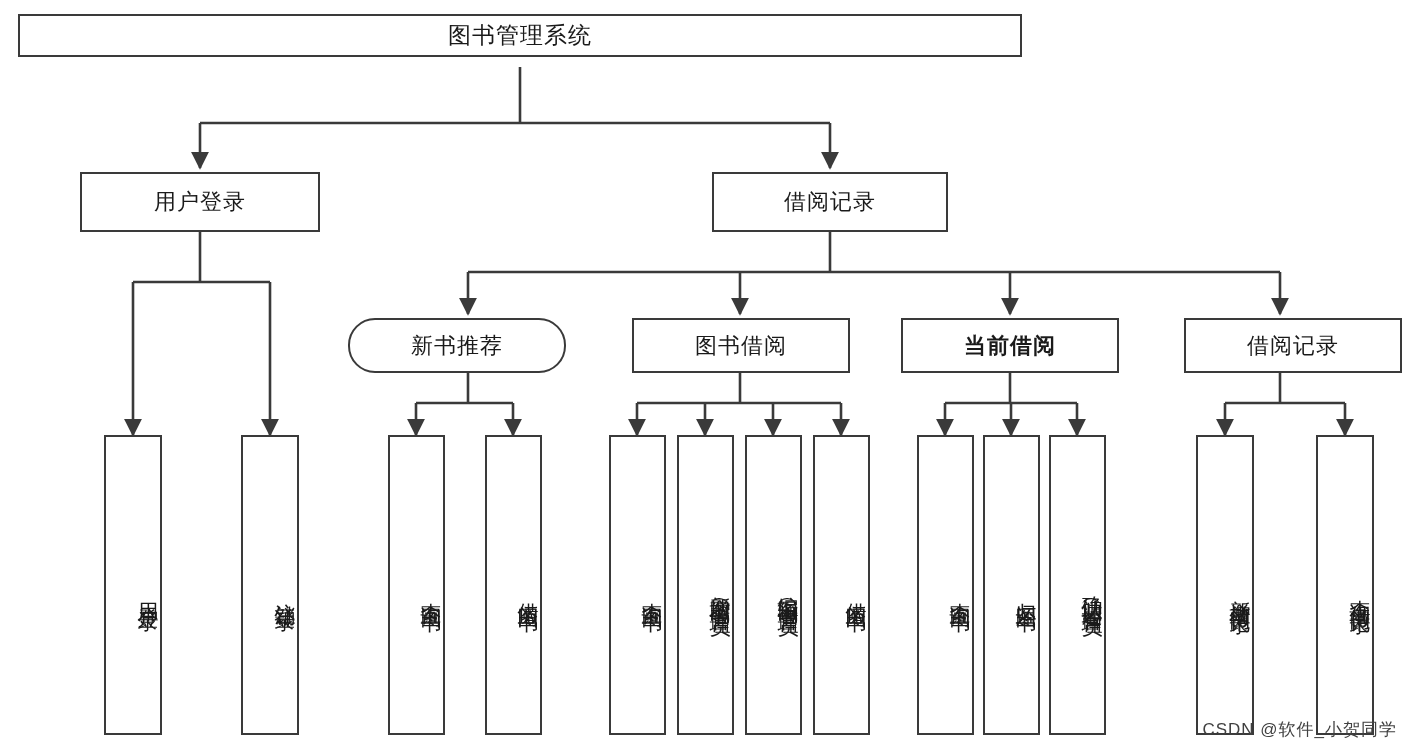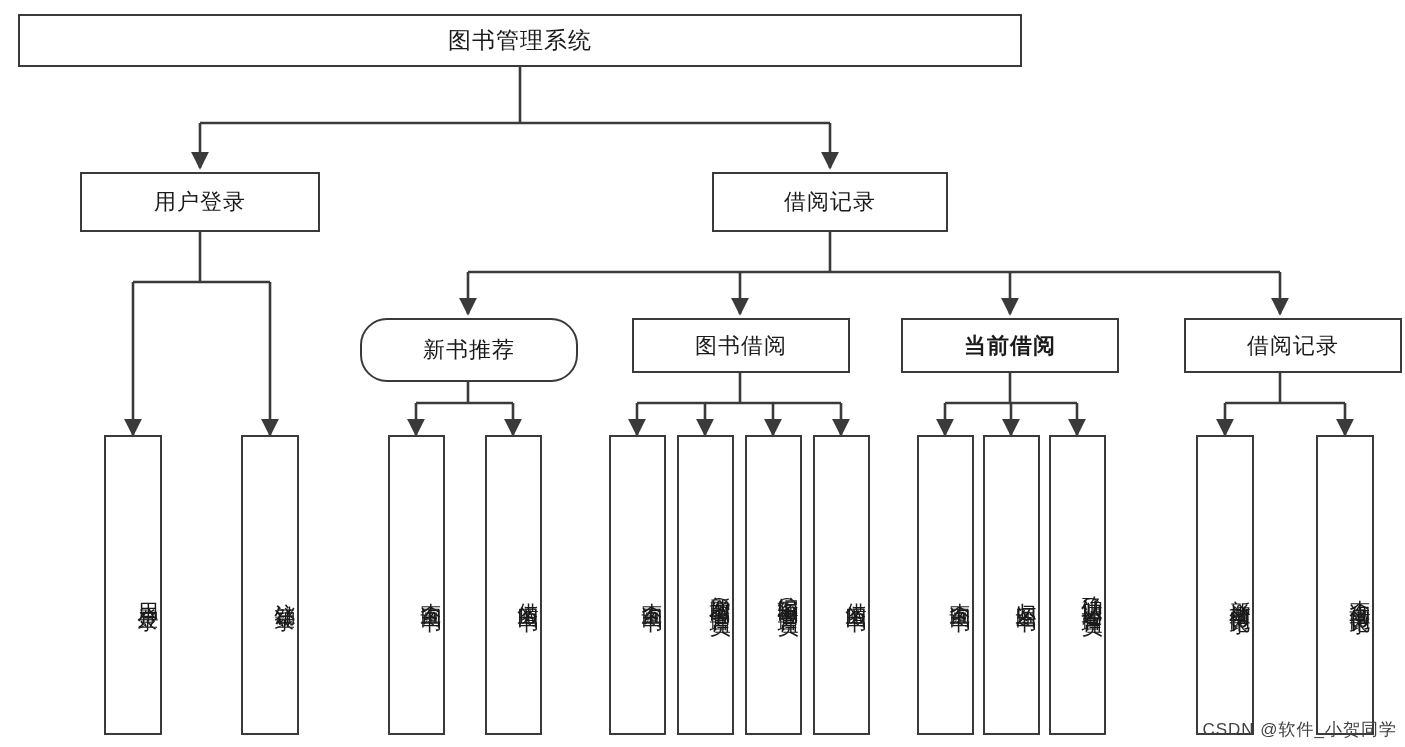--- a/index.html
+++ b/index.html
@@ -117,33 +117,33 @@
       <path d="M 1011 403 L 1011 435" marker-end="url(#arrow)"></path>
       <path d="M 1077 403 L 1077 435" marker-end="url(#arrow)"></path>
 
       <path d="M 1280 373 L 1280 403"></path>
       <path d="M 1225 403 L 1345 403"></path>
       <path d="M 1225 403 L 1225 435" marker-end="url(#arrow)"></path>
       <path d="M 1345 403 L 1345 435" marker-end="url(#arrow)"></path>
     </g>
   </svg>
 
-  <div class="node h root" style="left:18px; top:14px; width:1004px; height:53px;">
+  <div class="node h root" style="left:18px; top:14px; width:1004px; height:43px;">
     <span>图书管理系统</span>
   </div>
 
   <div class="node h" style="left:80px; top:172px; width:240px; height:60px;">
     <span>用户登录</span>
   </div>
 
   <div class="node h" style="left:712px; top:172px; width:236px; height:60px;">
     <span>借阅记录</span>
   </div>
 
-  <div class="node h" style="left:360px; top:318px; width:218px; height:64px;border-radius:27px;">
+  <div class="node h" style="left:348px; top:318px; width:218px; height:55px;border-radius:27px;">
     <span>新书推荐</span>
   </div>
 
   <div class="node h" style="left:632px; top:318px; width:218px; height:55px;text-align:right;">
     <span>图书借阅</span>
   </div>
 
   <div class="node h" style="left:901px; top:318px; width:218px; height:55px;font-weight:bold;">
     <span>当前借阅</span>
   </div>

